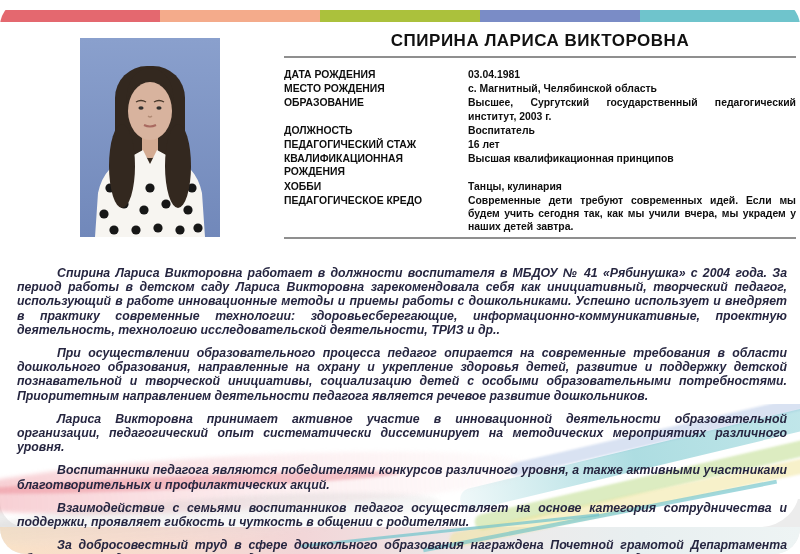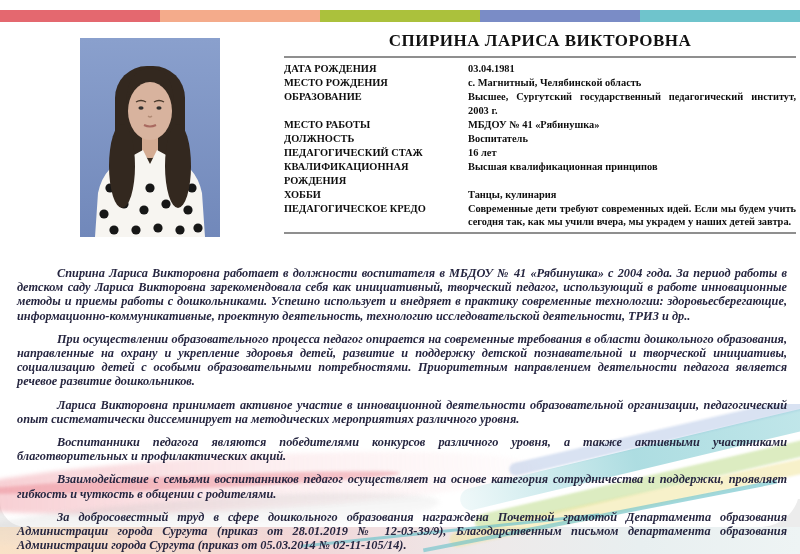--- a/index.html
+++ b/index.html
@@ -1,34 +1,35 @@
 <!DOCTYPE html>
 <html><head>
 <meta charset="utf-8">
 <style>
   html, body { margin: 0; padding: 0; background: #ffffff; }
   .page {
     position: relative; width: 800px; height: 554px;
     background: #ffffff; overflow: hidden;
-    font-family: Liberation Serif, serif;
+    font-family: Liberation Sans, sans-serif;
+    border-radius: 26px;
   }
 
   
   .topbar { position: absolute; top: 10px; left: 0; width: 800px; height: 12px; display: flex; }
   .topbar .seg { flex: 1 1 0; height: 100%; }
 
   
   .photo { position: absolute; left: 80px; top: 38px; width: 140px; height: 199px; z-index: 2; }
   .photo svg { display: block; width: 100%; height: 100%; }
 
   
   .head-block { position: absolute; left: 284px; top: 31px; width: 512px; z-index: 2; color: #0e0e0e; }
   .title { margin: 0 0 5px 0; text-align: center; font-size: 17px; font-weight: bold; letter-spacing: 0.5px; color: #111; }
   .rule { border: none; border-top: 2px solid #8f8f8f; margin: 0; height: 0; }
-  .info { margin-top: 4px; margin-bottom: 4px; font-size: 10.4px; font-weight: bold; line-height: 13.2px; }
+  .info { margin-top: 10px; margin-bottom: 4px; font-size: 10.4px; font-weight: bold; line-height: 13.2px; }
   .info-row { display: flex; margin-bottom: 1px; }
   .info-label { flex: 0 0 178px; padding-right: 6px; }
   .info-value { flex: 1 1 auto; text-align: justify; }
 
   
   .bio {
     position: absolute; left: 8px; top: 257px; width: 788px; z-index: 2;
     font-style: italic; font-weight: 600; font-size: 12.3px; line-height: 14.2px;
     text-align: justify; color: #262640;
   }
@@ -161,24 +162,20 @@
         <div class="info-row">
           <div class="info-label">МЕСТО РОЖДЕНИЯ</div>
           <div class="info-value">с. Магнитный, Челябинской область</div>
         </div>
 
         <div class="info-row">
           <div class="info-label">ОБРАЗОВАНИЕ</div>
           <div class="info-value">Высшее, Сургутский государственный педагогический институт, 2003 г.</div>
         </div>
 
-        <div class="info-row">
-          <div class="info-label">МЕСТО РАБОТЫ</div>
-          <div class="info-value">МБДОУ № 41 «Рябинушка»</div>
-        </div>
 
         <div class="info-row">
           <div class="info-label">ДОЛЖНОСТЬ</div>
           <div class="info-value">Воспитатель</div>
         </div>
 
         <div class="info-row">
           <div class="info-label">ПЕДАГОГИЧЕСКИЙ СТАЖ</div>
           <div class="info-value">16 лет</div>
         </div>

